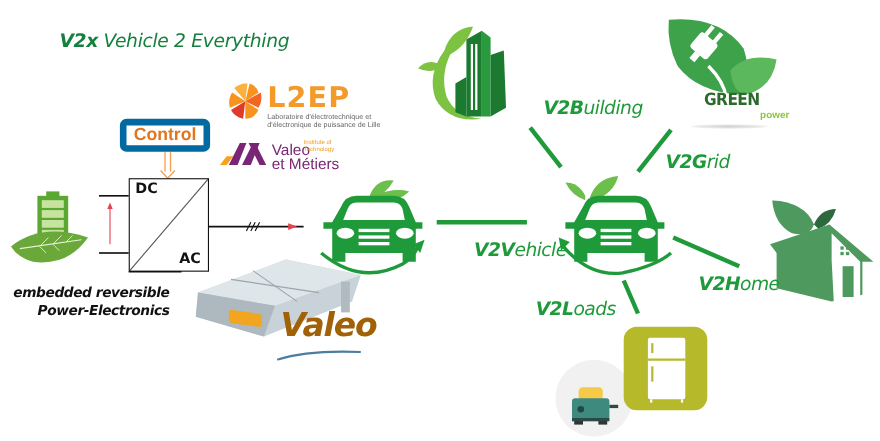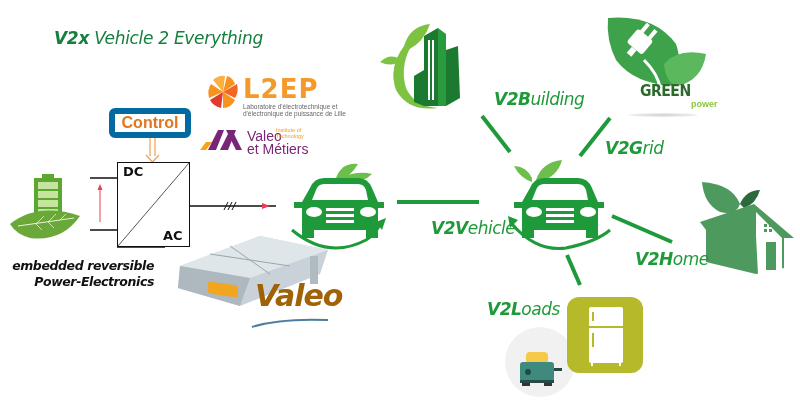--- a/index.html
+++ b/index.html
@@ -221,15 +221,15 @@
 </div>
 <div class="abs v2label" style="left:605px;top:138px;">
   <span class="pre">V2</span><span class="cap">G</span><span>rid</span>
 </div>
 <div class="abs v2label" style="left:431px;top:218px;">
   <span class="pre">V2</span><span class="cap">V</span><span>ehicle</span>
 </div>
 <div class="abs v2label" style="left:635px;top:249px;">
   <span class="pre">V2</span><span class="cap">H</span><span>ome</span>
 </div>
-<div class="abs v2label" style="left:487px;top:271px;margin-top:28px;">
+<div class="abs v2label" style="left:487px;top:271px;">
   <span class="pre">V2</span><span class="cap">L</span><span>oads</span>
 </div>
 
 </body></html>

